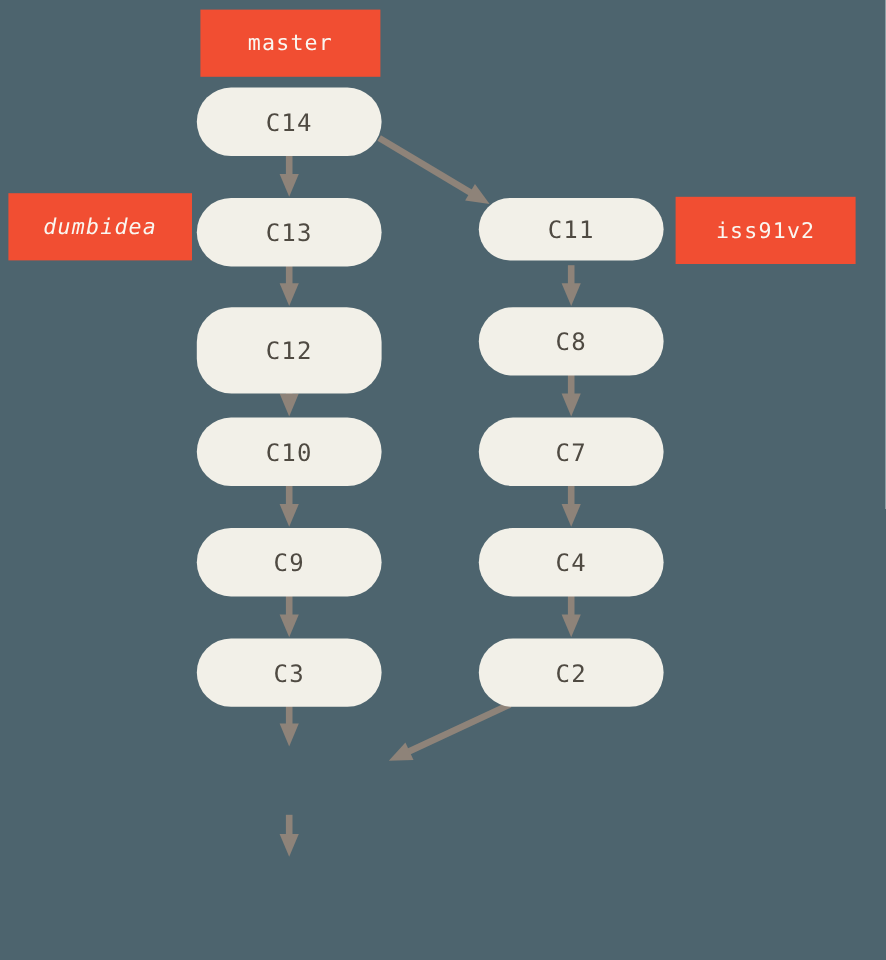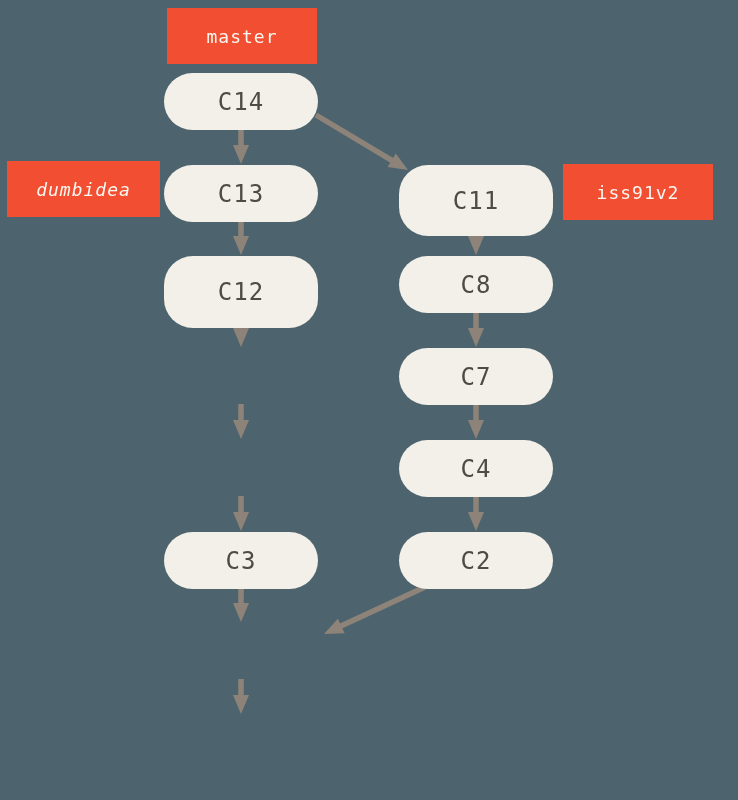--- a/index.html
+++ b/index.html
@@ -23,21 +23,21 @@
     top: 0;
     width: 738px;
     height: 800px;
     pointer-events: none;
   }
   .commit-node {
     position: absolute;
     border-radius: 29px;
     background: var(--commit-fill, #f2f0e8);
     color: var(--commit-text, #4f4a42);
-    font-size: 24px;
+    font-size: 20px;
     display: flex;
     align-items: center;
     justify-content: center;
     letter-spacing: 1px;
     z-index: 2;
   }
   .branch-badge {
     position: absolute;
     background: var(--label-fill, #f14e32);
     color: var(--label-text, #faf7f1);
@@ -104,22 +104,24 @@
       </g>
       <g>
         <line x1="425" y1="587" x2="336.69297774857046" y2="628.0933667902692" stroke="#8e8379" stroke-width="5.5"></line>
         <polygon points="324,634 337.8509651103566,618.7307247876107 344.6014030643347,633.2369850716913" fill="#8e8379"></polygon>
       </g>
     </svg>
 
 <div class="commit-node" style="left: 164px; top: 73px; width: 154px; height: 57px;">C14</div>
     <div class="commit-node" style="left: 164px; top: 165px; width: 154px; height: 57px; text-align: center;">C13</div>
     <div class="commit-node" style="left: 164px; top: 256px; width: 154px; height: 72px;">C12</div>
+    <div class="commit-node" style="left: 164px; top: 348px; width: 154px; height: 57px;">C10</div>
+    <div class="commit-node" style="left: 164px; top: 440px; width: 154px; height: 57px;">C9</div>
     <div class="commit-node" style="left: 164px; top: 532px; width: 154px; height: 57px;">C3</div>
-    <div class="commit-node" style="left: 399px; top: 165px; width: 154px; height: 71px;">C11</div>
+    <div class="commit-node" style="left: 399px; top: 165px; width: 154px; height: 52px;">C11</div>
     <div class="commit-node" style="left: 399px; top: 256px; width: 154px; height: 57px;">C8</div>
     <div class="commit-node" style="left: 399px; top: 348px; width: 154px; height: 57px;">C7</div>
     <div class="commit-node" style="left: 399px; top: 440px; width: 154px; height: 57px;">C4</div>
     <div class="commit-node" style="left: 399px; top: 532px; width: 154px; height: 57px;">C2</div>
     <div class="branch-badge" style="left: 167px; top: 8px; width: 150px; height: 56px;">master</div>
     <div class="branch-badge" style="left: 7px; top: 161px; width: 153px; height: 56px; font-style: italic;">dumbidea</div>
     <div class="branch-badge" style="left: 563px; top: 164px; width: 150px; height: 56px;">iss91v2</div>
   </div>
 
 </body></html>

